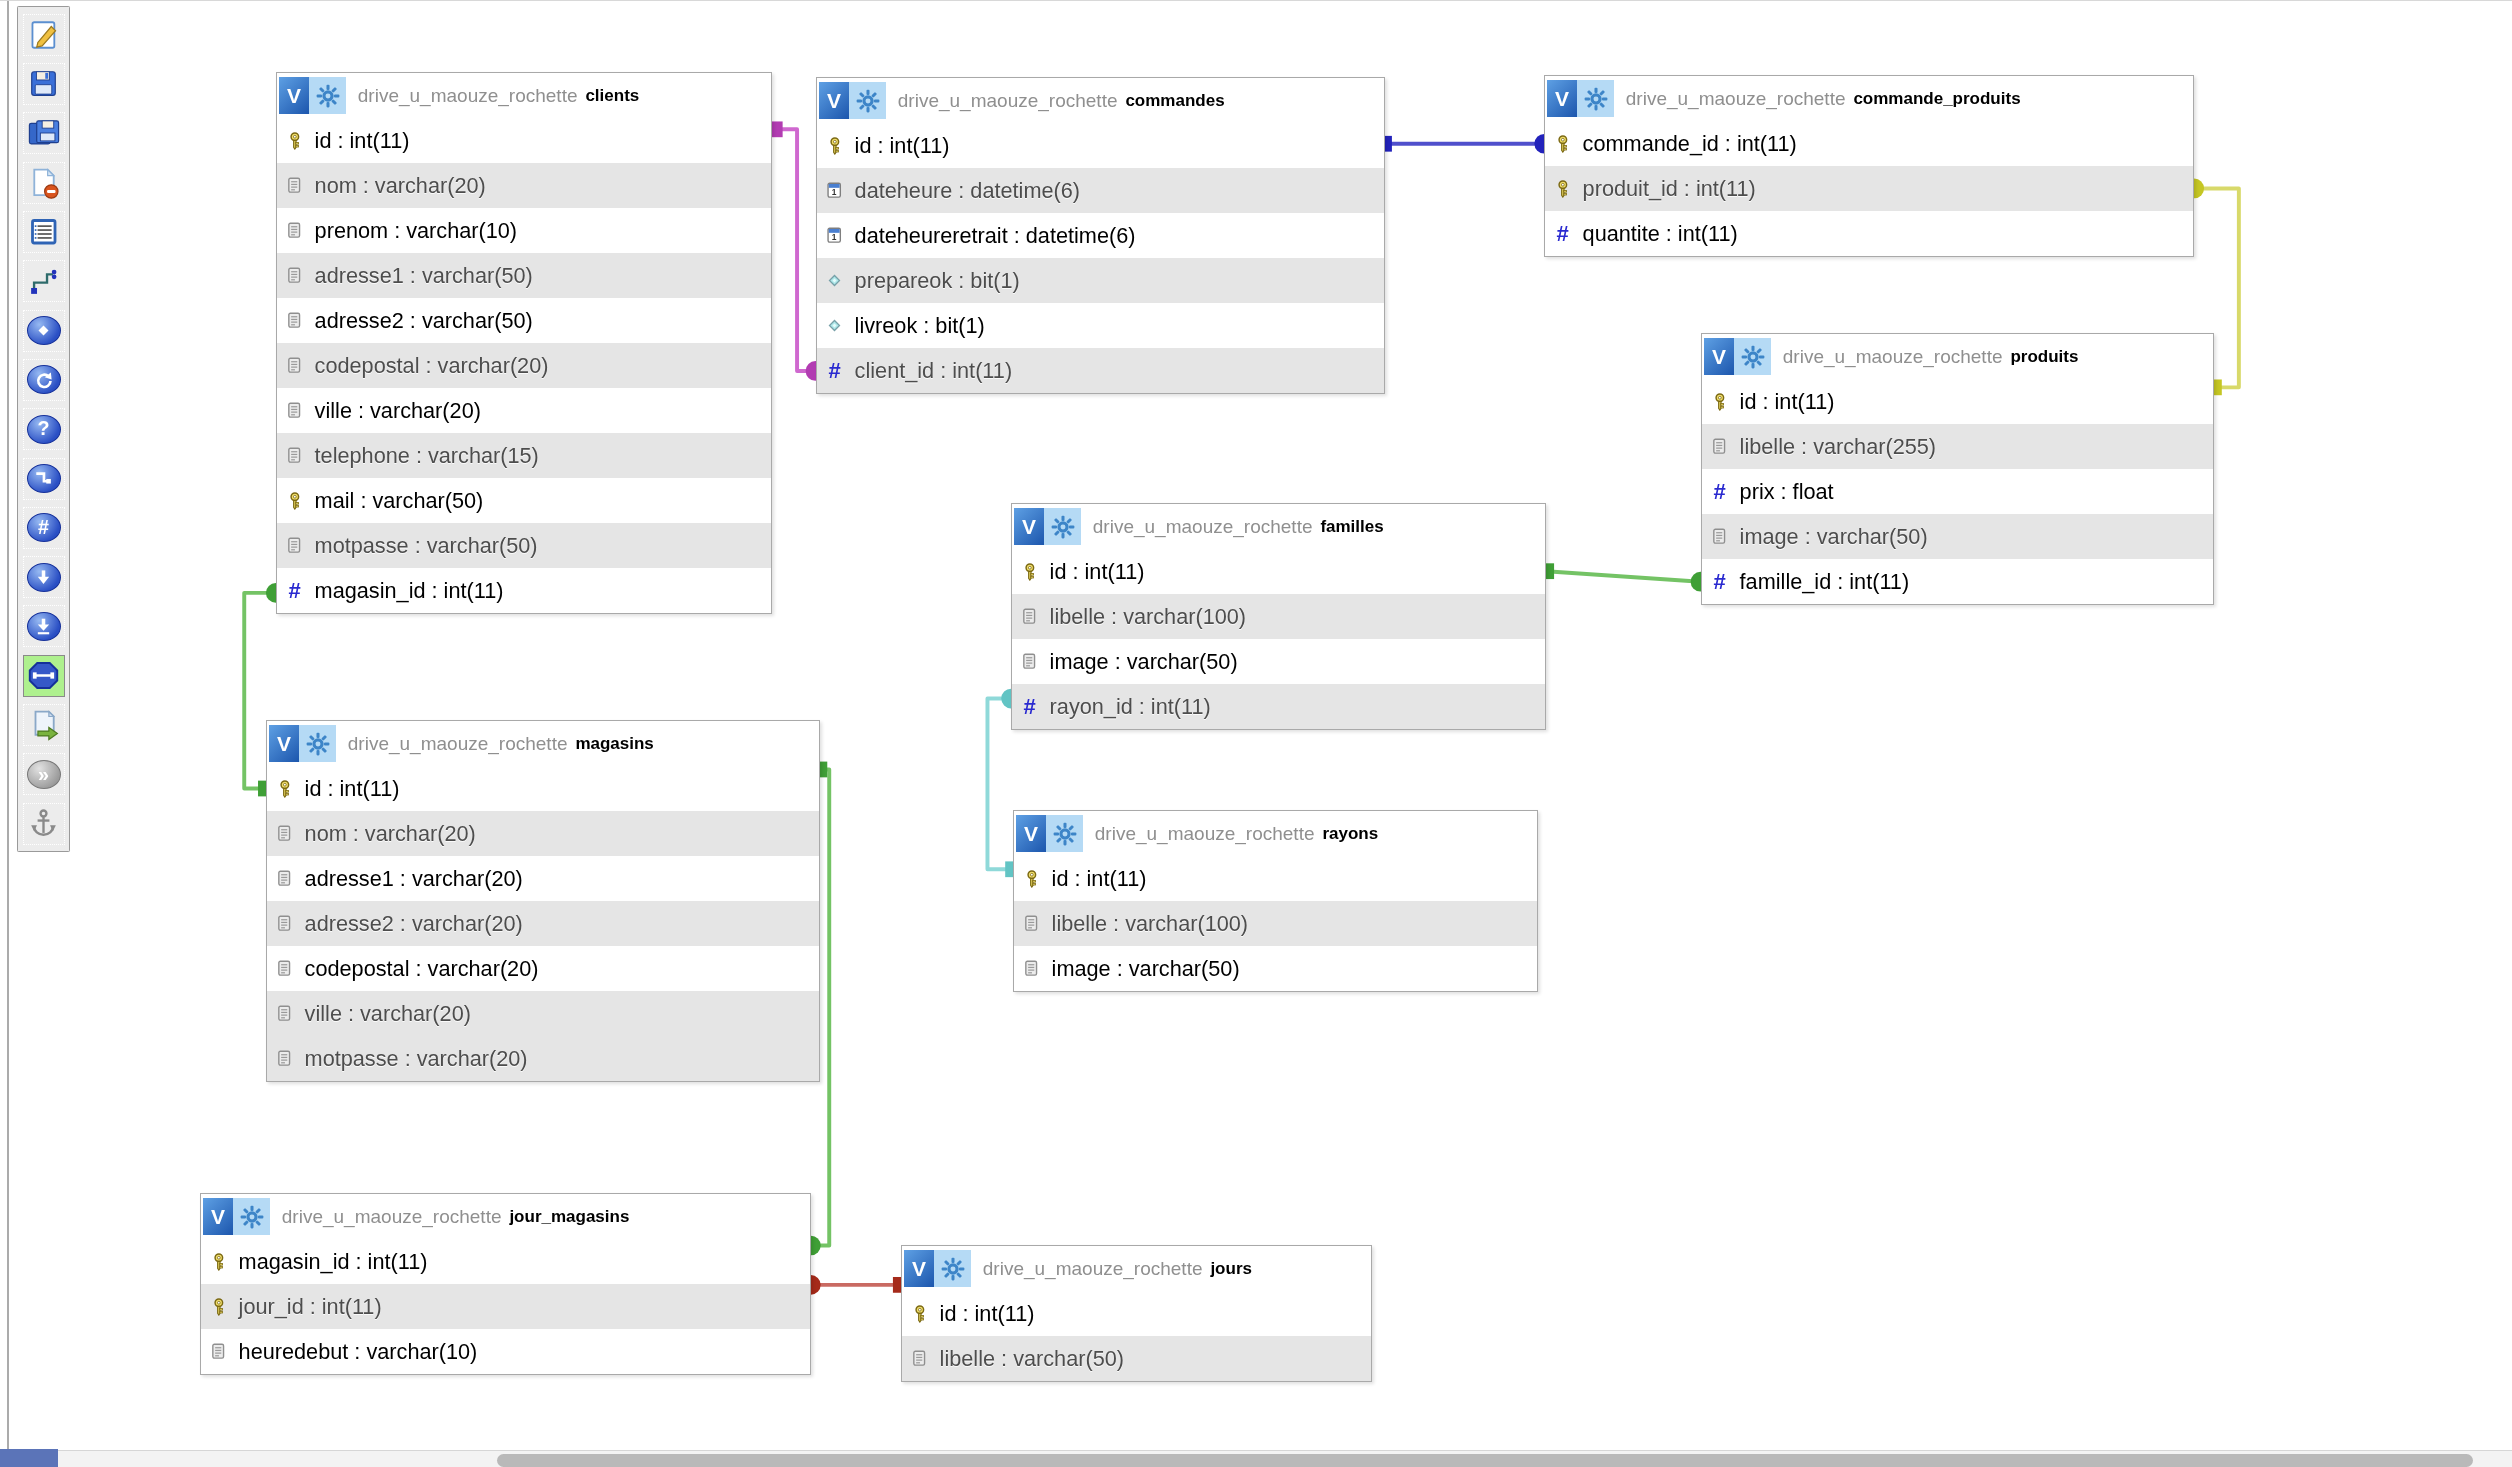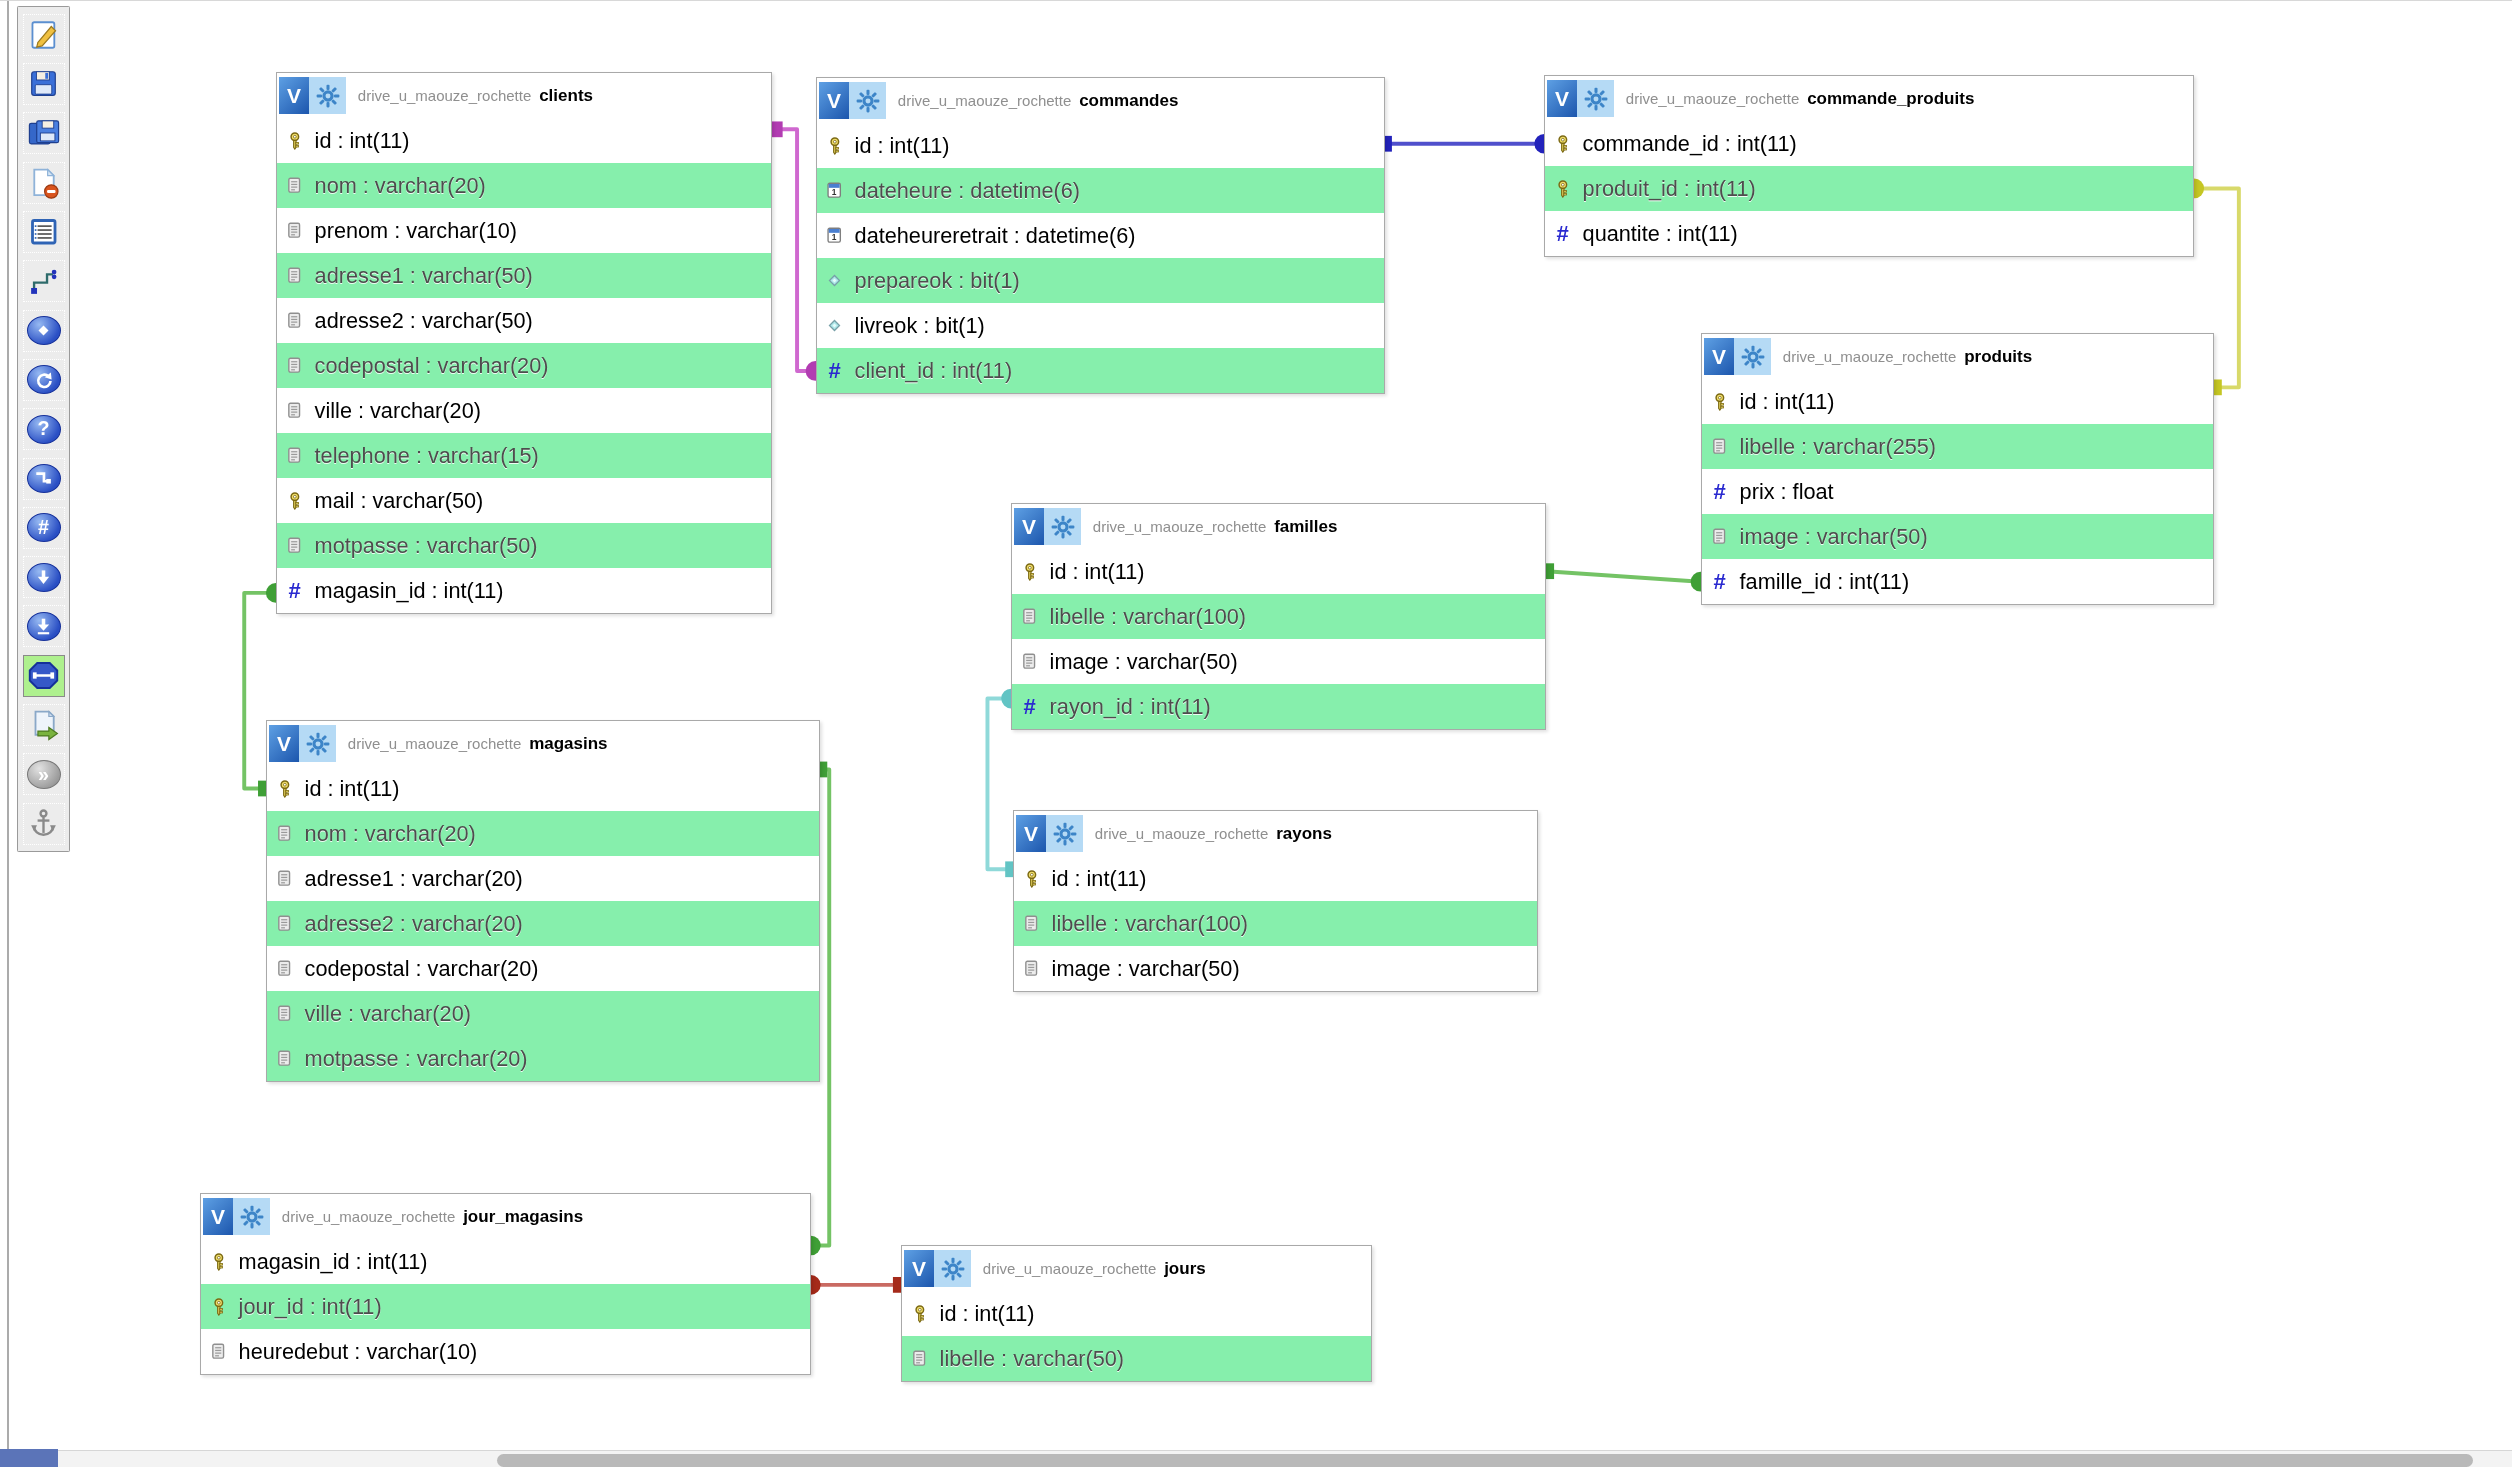--- a/index.html
+++ b/index.html
@@ -21,24 +21,24 @@
   .oval.gray{background:radial-gradient(circle at 35% 28%,#e2e2e2,#9a9a9a 75%);border-color:#787878;}
   .oval span{font-size:19.7px;line-height:1;}
   
   .dtable{position:absolute;background:#ffffff;border:1.3px solid #a9a9a9;
           box-shadow:2px 2px 3.3px rgba(0,0,0,0.12);box-sizing:border-box;cursor:move;}
   .thead{height:45px;display:flex;align-items:center;background:#fff;}
   .v-icon{width:30px;height:37px;margin-left:2px;display:flex;align-items:center;justify-content:center;
           background:linear-gradient(135deg,#5ea0e4 0%,#1c56ad 100%);color:#fff;font-weight:bold;
           font-size:21px;}
   .gear-cell{width:37px;height:37px;display:flex;align-items:center;justify-content:center;background:#b5daf5;}
-  .db-name{margin-left:11.8px;font-size:15px;color:#8f8f8f;white-space:nowrap;}
+  .db-name{margin-left:11.8px;font-size:19px;color:#8f8f8f;white-space:nowrap;}
   .tbl-name{margin-left:7.9px;font-size:17px;color:#000;font-weight:bold;white-space:nowrap;}
   .drow{height:45px;display:flex;align-items:center;font-size:21.7px;color:#000;white-space:nowrap;}
-  .drow.alt{background:#86efac;color:#4d4d4d;text-shadow:0 1.3px 0 rgba(255,255,255,0.85);}
+  .drow.alt{background:#e5e5e5;color:#4d4d4d;text-shadow:0 1.3px 0 rgba(255,255,255,0.85);}
   .fld-ic{width:35px;display:flex;align-items:center;justify-content:center;flex:0 0 35px;}
   .num-ic{font-size:22px;font-weight:bold;color:#2a2ad0;text-shadow:none;}
   .fld-label{margin-left:2.6px;}
   
   #wires{position:absolute;left:0;top:0;width:2512px;height:1468px;pointer-events:none;}
   
   #hscroll-track{position:absolute;left:0;top:1449px;width:2512px;height:18.4px;background:#f3f3f3;
                  border-top:0.7px solid #d6d6d6;}
   #hscroll-thumb{position:absolute;left:497px;top:2.6px;width:1976px;height:13px;background:#b9b9b9;border-radius:6.6px;}
   #console-chip{position:absolute;left:0;top:1448px;width:58px;height:19.7px;background:#5b74b8;}

